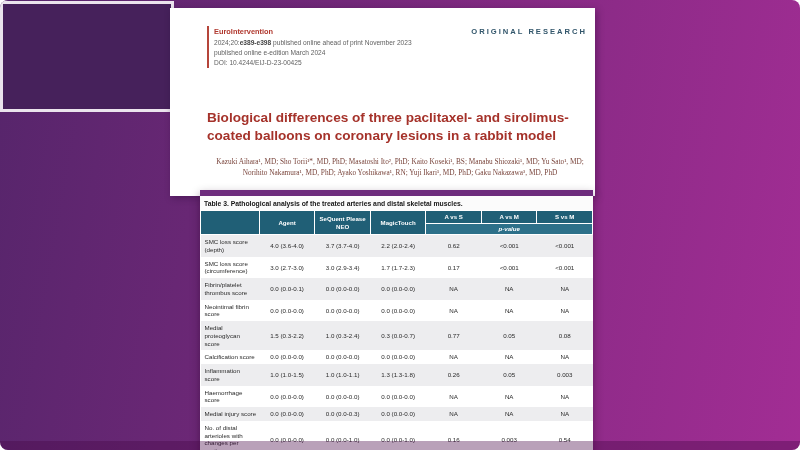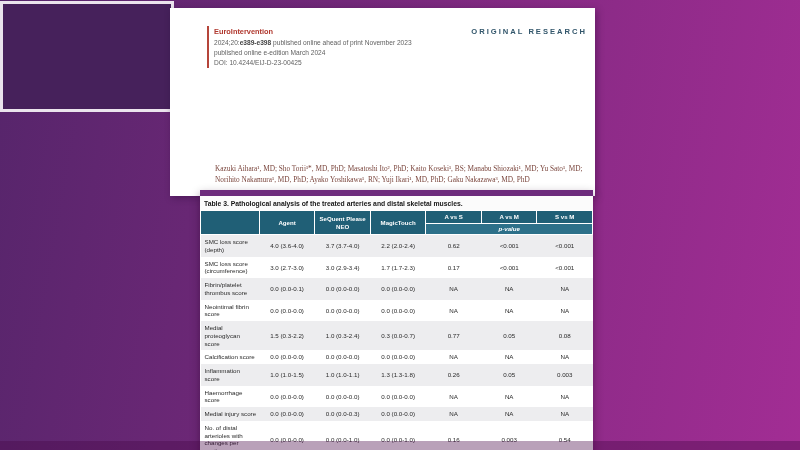--- a/index.html
+++ b/index.html
@@ -1,19 +1,20 @@
 <!DOCTYPE html>
 <html><head>
 <meta charset="utf-8">
 <style>
   html,body { margin:0; padding:0; }
   .canvas {
     position:relative; width:800px; height:450px; overflow:hidden;
     background: linear-gradient(100deg, #56256b 0%, #722879 40%, #8d2b88 70%, #a22d94 100%);
     font-family: "Liberation Sans", sans-serif;
+    border-radius: 8px;
   }
   .canvas::after {
     content:""; position:absolute; left:0; right:0; bottom:0; height:9px;
     background: rgba(70,8,70,0.38); pointer-events:none;
   }
   .accent-rect {
     position:absolute; left:3px; top:4px; width:168px; height:105px;
     background:#46215b;
     box-shadow: 0 0 0 3px rgba(255,255,255,0.88);
   }
@@ -31,23 +32,23 @@
   .cit-bold { font-weight:bold; color:#444; }
   .section-label {
     position:absolute; top:19px; right:8px;
     font-size:7.6px; font-weight:bold; letter-spacing:2px; color:#32566b;
   }
   .title {
     position:absolute; top:101px; left:37px; width:382px; margin:0;
     font-size:13.6px; font-weight:bold; line-height:1.32; color:#a5322a;
   }
   .authors {
-    position:absolute; top:147px; left:37px; width:384px; margin:8px;
+    position:absolute; top:147px; left:37px; width:384px; margin:1px;
     font-family:"Liberation Serif", serif;
-    font-size:7.3px; line-height:1.55; color:#7a453c;
+    font-size:7.3px; line-height:1.55; color:#7a453c;text-align:center;
   }
   
   .table-card {
     position:absolute; left:200px; top:190px; width:393px;
     background:#ffffff; box-shadow: 0 4px 9px rgba(40,0,40,0.45);
   }
   .table-topbar { height:6px; background:#6d2b7c; }
   .table-title {
     font-size:6.8px; font-weight:bold; color:#151515;
     padding:4px 5px 3px 4px; background:#fbfbfb;
@@ -83,20 +84,21 @@
 
     <div class="citation">
       <div class="journal">EuroIntervention</div>
       <div><span>2024;20:</span><span class="cit-bold">e389-e398</span><span> published online ahead of print November 2023</span></div>
       <div>published online e-edition March 2024</div>
       <div>DOI: 10.4244/EIJ-D-23-00425</div>
     </div>
 
     <div class="section-label">ORIGINAL RESEARCH</div>
 
+    <h1 class="title">Biological differences of three paclitaxel- and sirolimus-coated balloons on coronary lesions in a rabbit model</h1>
 
     <p class="authors">Kazuki Aihara¹, MD; Sho Torii¹*, MD, PhD; Masatoshi Ito², PhD; Kaito Koseki¹, BS; Manabu Shiozaki¹, MD; Yu Sato¹, MD; Norihito Nakamura¹, MD, PhD; Ayako Yoshikawa¹, RN; Yuji Ikari¹, MD, PhD; Gaku Nakazawa³, MD, PhD</p>
 
   </div>
 
   <div class="table-card">
     <div class="table-topbar"></div>
     <div class="table-title">Table 3. Pathological analysis of the treated arteries and distal skeletal muscles.</div>
 
     <table class="ptable">

